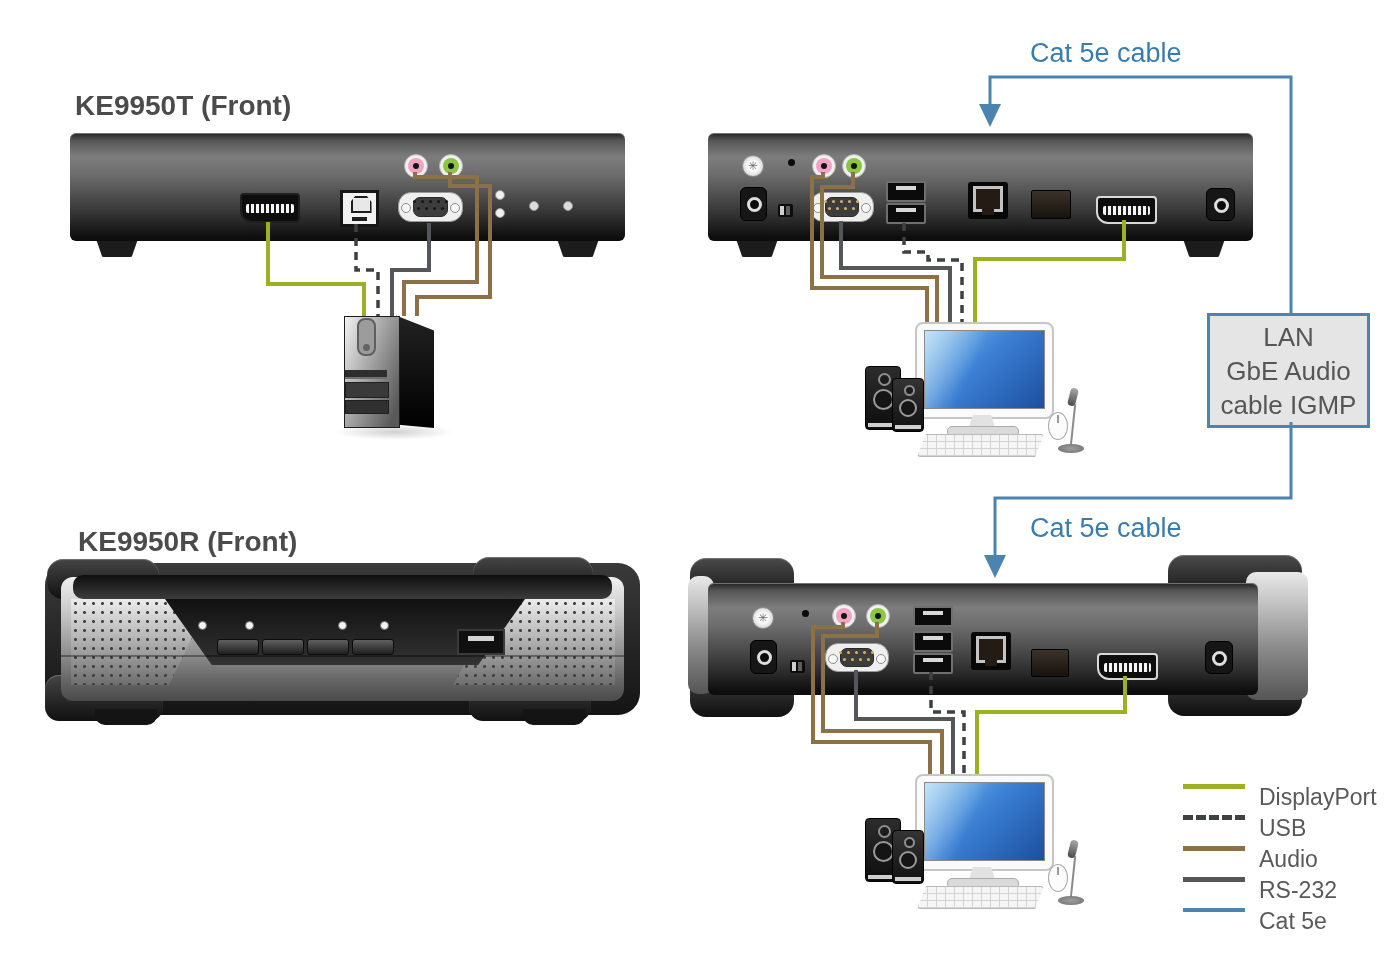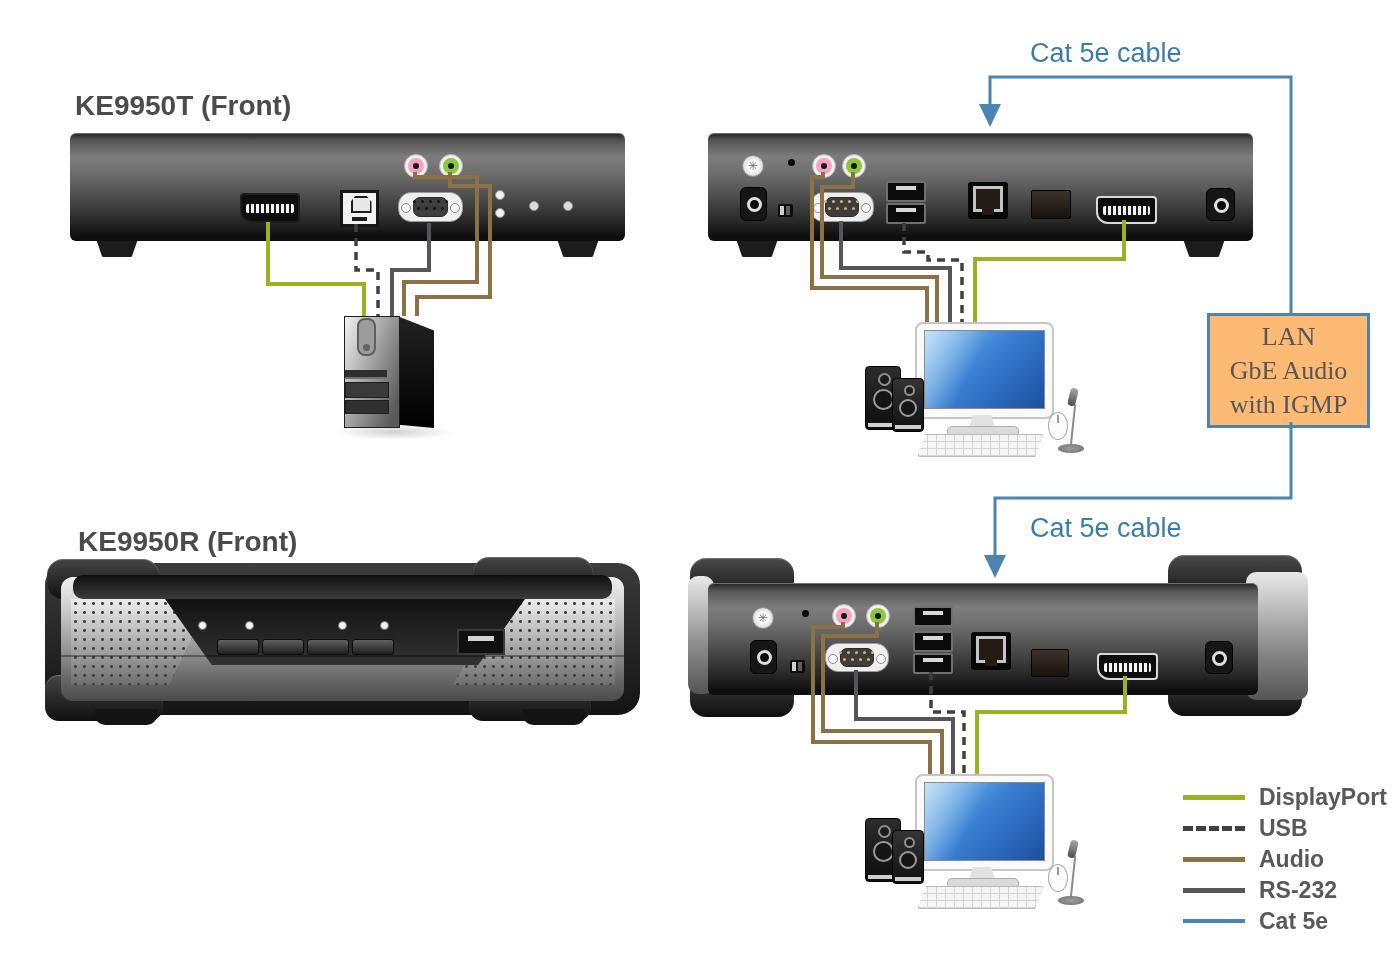--- a/index.html
+++ b/index.html
@@ -2,28 +2,28 @@
 <html><head>
 <meta charset="utf-8">
 <style>
   html,body{margin:0;padding:0;background:#ffffff;}
   #canvas{position:relative;width:1400px;height:978px;background:#fff;overflow:hidden;
           font-family:"Liberation Sans",sans-serif;}
 
   
   .title{position:absolute;font-size:28px;font-weight:600;color:#4b4b4b;white-space:nowrap;}
   .cat5e-label{position:absolute;font-size:27px;color:#3a7dad;white-space:nowrap;}
-  .lan-box{position:absolute;left:1207px;top:313px;width:157px;height:109px;background:#fdba74;
+  .lan-box{position:absolute;left:1207px;top:313px;width:157px;height:109px;background:#e5e5e5;
            border:3px solid #4b85af;display:flex;flex-direction:column;justify-content:center;
-           align-items:center;z-index:40;font-family:Liberation Serif, serif;}
+           align-items:center;z-index:40;}
   .lan-box div{font-size:26px;color:#565656;line-height:34px;white-space:nowrap;}
 
   
   .legend{position:absolute;left:1183px;top:784px;z-index:40;}
-  .legend .row{display:flex;align-items:center;height:26px;margin-bottom:5px;font-weight:bold;}
+  .legend .row{display:flex;align-items:flex-start;height:26px;margin-bottom:5px;}
   .swatch{width:62px;flex:0 0 62px;}
   .sw-solid{height:5px;}
   .sw-dp{background:#9bb121;}
   .sw-audio{background:#8b7145;}
   .sw-rs232{background:#54565a;}
   .sw-cat5e{background:#4b85af;height:4px;}
   .sw-usb{height:0;border-top:5px dashed #3f4040;}
   .legend .lbl{margin-left:14px;font-size:23px;color:#595959;white-space:nowrap;}
 
   
@@ -204,21 +204,21 @@
 
   <div class="title" style="left:75px;top:90px;">KE9950T (Front)</div>
   <div class="title" style="left:78px;top:526px;">KE9950R (Front)</div>
 
   <div class="cat5e-label" style="left:1030px;top:38px;">Cat 5e cable</div>
   <div class="cat5e-label" style="left:1030px;top:513px;">Cat 5e cable</div>
 
   <div class="lan-box">
     <div>LAN</div>
     <div>GbE Audio</div>
-    <div>with IGMP</div>
+    <div>cable IGMP</div>
   </div>
 
   <div class="legend">
     <div class="row">
       <span class="swatch sw-solid sw-dp"></span>
       <span class="lbl">DisplayPort</span>
     </div>
     <div class="row">
       <span class="swatch sw-usb"></span>
       <span class="lbl">USB</span>

